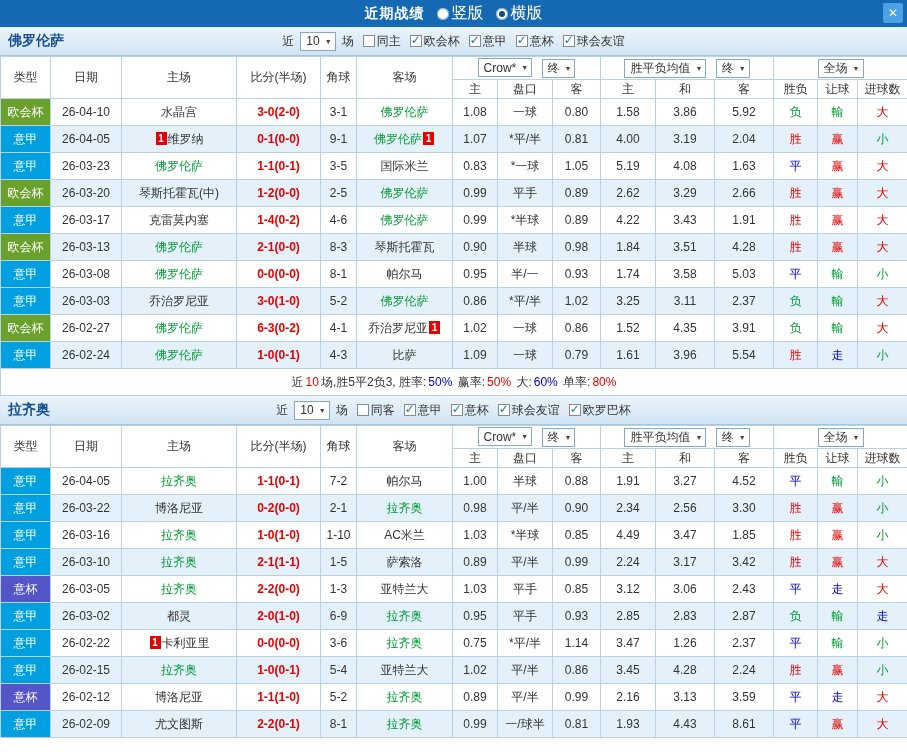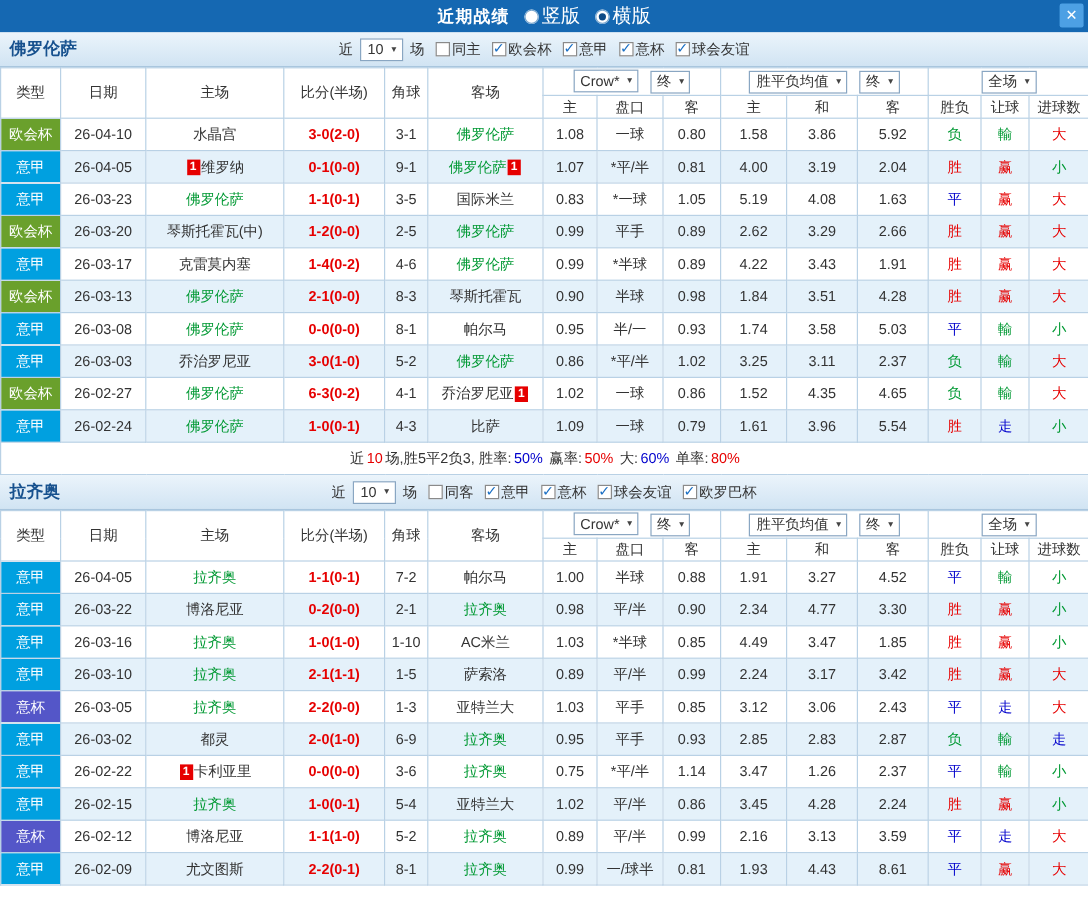--- a/index.html
+++ b/index.html
@@ -305,21 +305,21 @@
             <td>26-02-27</td>
             <td class="team"><span class="self">佛罗伦萨</span></td>
             <td class="score">6-3(0-2)</td>
             <td>4-1</td>
             <td class="team"><span>乔治罗尼亚</span><span class="rc">1</span></td>
             <td>1.02</td>
             <td>一球</td>
             <td>0.86</td>
             <td>1.52</td>
             <td>4.35</td>
-            <td>4.65</td>
+            <td>3.91</td>
             <td style="color: rgb(0, 153, 51);">负</td>
             <td style="color: rgb(0, 153, 51);">輸</td>
             <td style="color: rgb(230, 0, 0);">大</td>
           </tr>
           <tr class="alt">
             <td class="type" style="background: rgb(0, 160, 224);">意甲</td>
             <td>26-02-24</td>
             <td class="team"><span class="self">佛罗伦萨</span></td>
             <td class="score">1-0(0-1)</td>
             <td>4-3</td>
@@ -460,21 +460,21 @@
             <td class="type" style="background: rgb(0, 160, 224);">意甲</td>
             <td>26-03-22</td>
             <td class="team"><span>博洛尼亚</span></td>
             <td class="score">0-2(0-0)</td>
             <td>2-1</td>
             <td class="team"><span class="self">拉齐奥</span></td>
             <td>0.98</td>
             <td>平/半</td>
             <td>0.90</td>
             <td>2.34</td>
-            <td>4.77</td>
+            <td>2.56</td>
             <td>3.30</td>
             <td style="color: rgb(230, 0, 0);">胜</td>
             <td style="color: rgb(230, 0, 0);">赢</td>
             <td style="color: rgb(0, 153, 51);">小</td>
           </tr>
           <tr>
             <td class="type" style="background: rgb(0, 160, 224);">意甲</td>
             <td>26-03-16</td>
             <td class="team"><span class="self">拉齐奥</span></td>
             <td class="score">1-0(1-0)</td>

